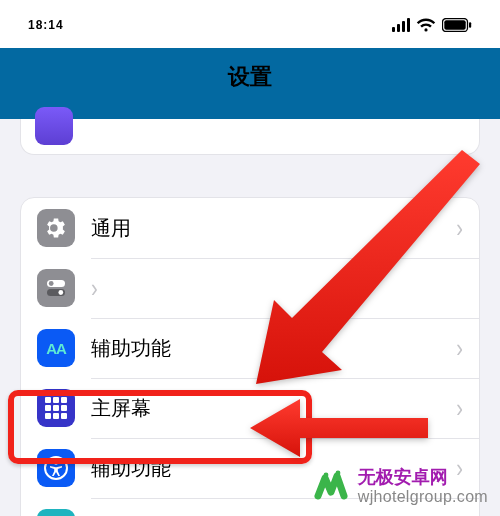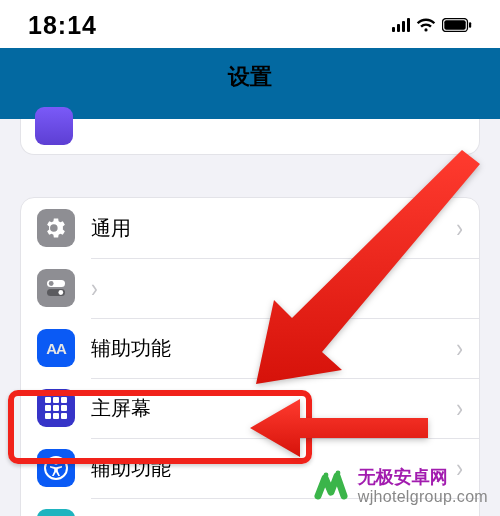--- a/index.html
+++ b/index.html
@@ -3,21 +3,21 @@
   <meta charset="utf-8">
   <style>
     * { margin: 0; padding: 0; box-sizing: border-box; }
     html, body { width: 500px; height: 516px; overflow: hidden; font-family: -apple-system, "PingFang SC", "Helvetica Neue", sans-serif; background: #f2f2f7; }
     body { position: relative; }
 
     .phone { position: absolute; left: 0; top: 0; width: 500px; height: 516px; background: #f2f2f7; }
 
     
     .status-bar { display: flex; align-items: center; justify-content: space-between; height: 48px; padding: 2px 28px 0; background: #fff; font-weight: 600; }
-    .status-left { font-size: 25px; letter-spacing: 1px; }
+    .status-left { font-size: 12px; letter-spacing: 1px; }
     .status-right { display: flex; align-items: center; gap: 6px; }
     .sig-bars { display: flex; align-items: flex-end; gap: 2px; height: 14px; }
     .sig-bars span { width: 3px; background: #000; border-radius: 1px; }
     .sig-bars span:nth-child(1){height:5px;} .sig-bars span:nth-child(2){height:8px;} .sig-bars span:nth-child(3){height:11px;} .sig-bars span:nth-child(4){height:14px;}
     .wifi-icon svg, .battery-icon svg { display:block; }
 
     
     .page-title-wrap { background:#0369a1; text-align:center; padding: 14px 0 26px; border-bottom:1px solid rgba(0,0,0,0); }
     .page-title { font-size: 22px; font-weight: 600; }
 
@@ -29,21 +29,21 @@
     .group { margin: 42px 20px 0; background:#fff; border:1px solid #e3e3e8; border-radius:14px; overflow:hidden; }
     .row { display:flex; align-items:center; height:60px; padding:0 16px; position:relative; cursor:pointer; }
     .row + .row::before { content:""; position:absolute; left:70px; right:0; top:0; height:1px; background:#e3e3e8; }
     .row-icon { width:38px; height:38px; border-radius:9px; display:flex; align-items:center; justify-content:center; flex-shrink:0; margin-right:16px; }
     .row-label { font-size:20px; color:#000000; flex:1; }
     .chevron { color:#c5c5c9; font-size:20px; font-weight:300; transform:scaleY(1.3); }
 
     
     .ic-gear      { background:#8e8e93; }
     .ic-switch    { background:#8e8e93; }
-    .ic-display   { background:#0a5af5; color:#e5e5e5; font-size:15px; font-weight:700; letter-spacing:-1px; }
+    .ic-display   { background:#0a5af5; color:#5eead4; font-size:15px; font-weight:700; letter-spacing:-1px; }
     .ic-home      { background:#3634c8; }
     .ic-home .grid{ display:grid; grid-template-columns:repeat(3,6px); grid-template-rows:repeat(3,6px); gap:2px; }
     .ic-home .grid span{ background:#fff; border-radius:1px; }
     .ic-access    { background:#0a5af5; }
     .ic-wall      { background:#1fb4bf; }
 
     
     .hl-box { position:absolute; border:6px solid #f1221a; border-radius:10px; left:8px; width:304px; top:390px; height:74px; pointer-events:none; box-shadow:0 2px 4px rgba(0,0,0,.2); }
 
     

